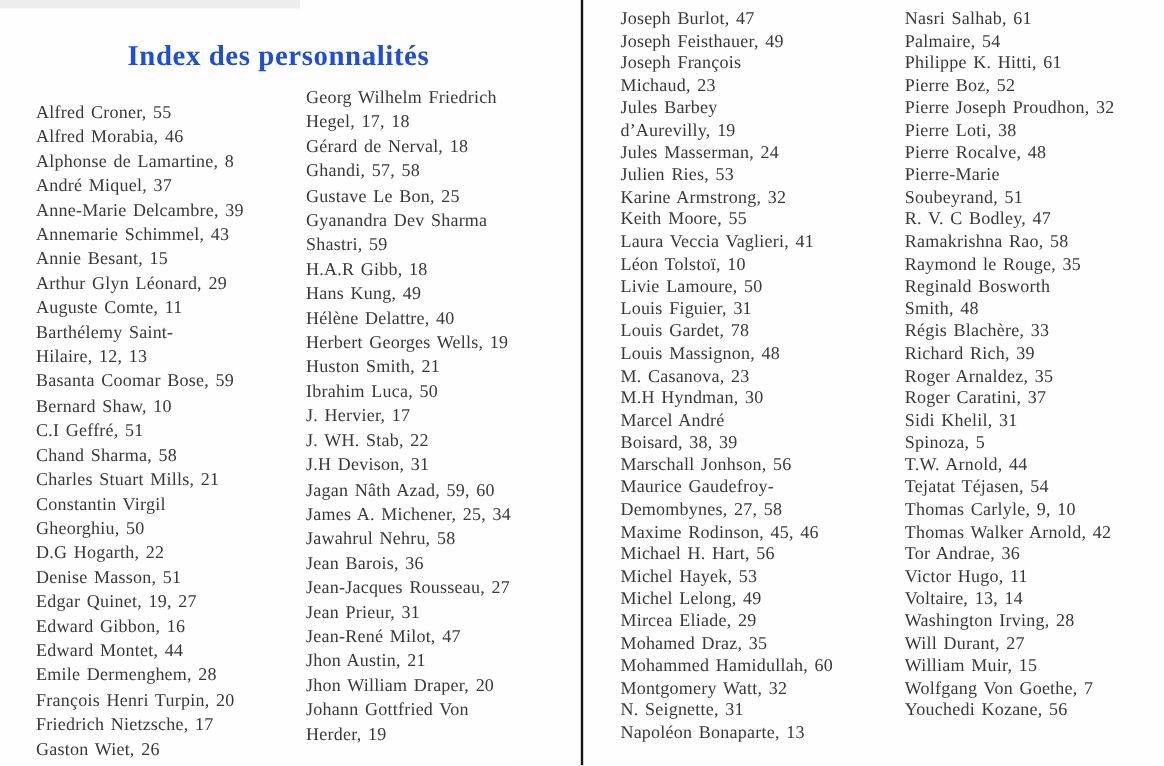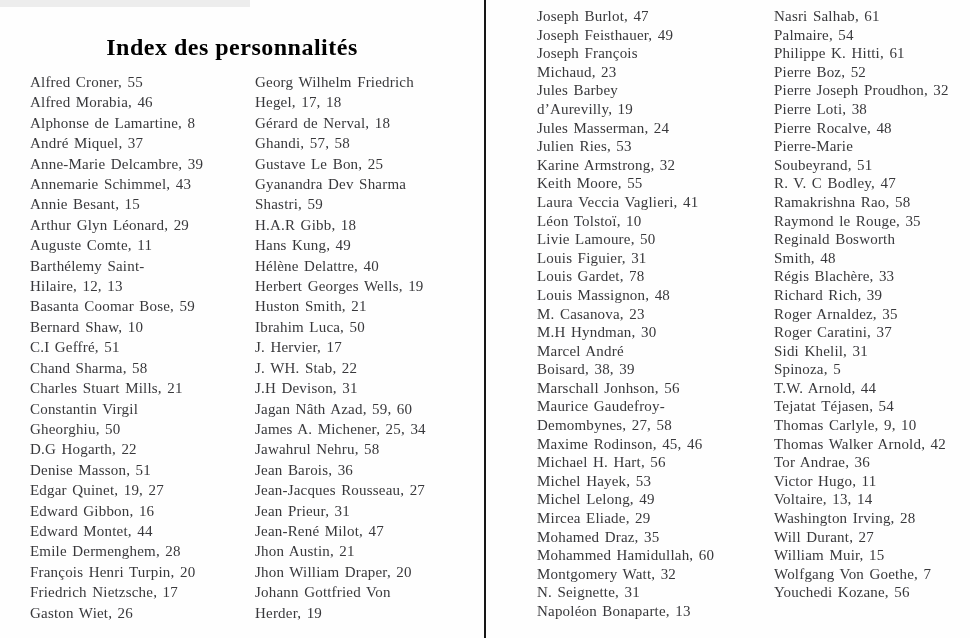--- a/index.html
+++ b/index.html
@@ -15,55 +15,55 @@
     overflow: hidden;
     font-family: "Liberation Serif", "DejaVu Serif", serif;
     color: #38383b;
   }
   .page {
     position: absolute;
     top: 0;
     height: 100%;
   }
   .page-left  { left: 0;   width: 484px; }
-  .page-right { left: 486px; width: 484px; }
+  .page-right { left: 466px; width: 484px; }
   .divider {
     position: absolute;
     left: 484px;
     top: 0;
     width: 2px;
     height: 100%;
     background: #161616;
   }
   .doc-title {
     position: absolute;
     top: 18px;
     left: 0;
     width: 464px;
     text-align: center;
     font-size: 24px;
     font-weight: bold;
     letter-spacing: 0.5px;
-    color: #000000;
+    color: #1d4ed8;
   }
   .col {
     position: absolute;
     white-space: nowrap;
   }
   .page-left .col {
     top: 72px;
     font-size: 15px;
     line-height: 20.4px;
   }
   .page-right .col {
     top: 7px;
     font-size: 15px;
     line-height: 18.6px;
   }
-  .col-1 { left: 30px; }
+  .col-1 { left: 30px; margin-top: 12px; }
   .col-2 { left: 255px; }
   .col-3 { left: 51px; }
   .col-4 { left: 288px; }
   .entry {
     letter-spacing: 0.2px;
     word-spacing: 1.5px;
   }
   .scan-edge {
     position: absolute;
     top: 0;

